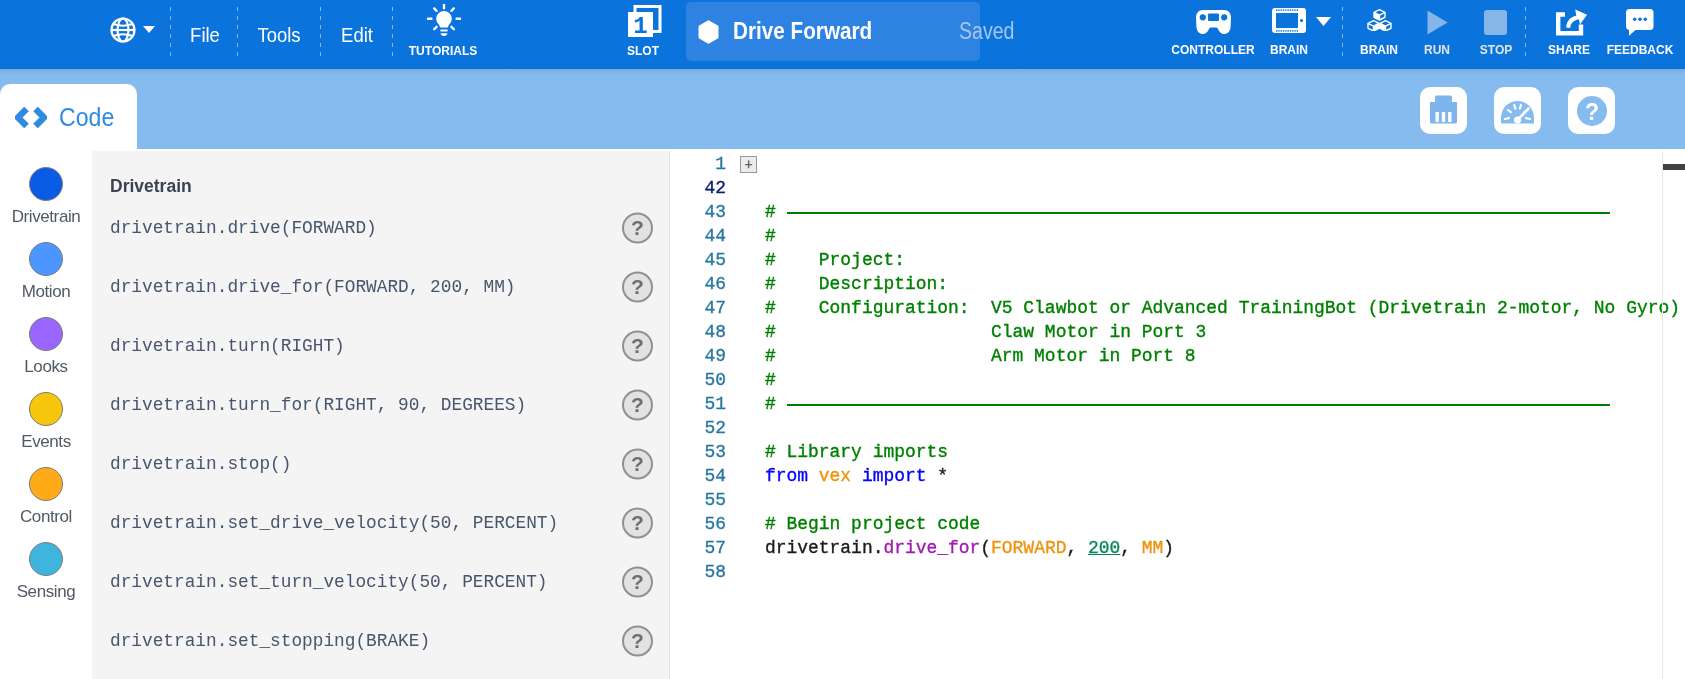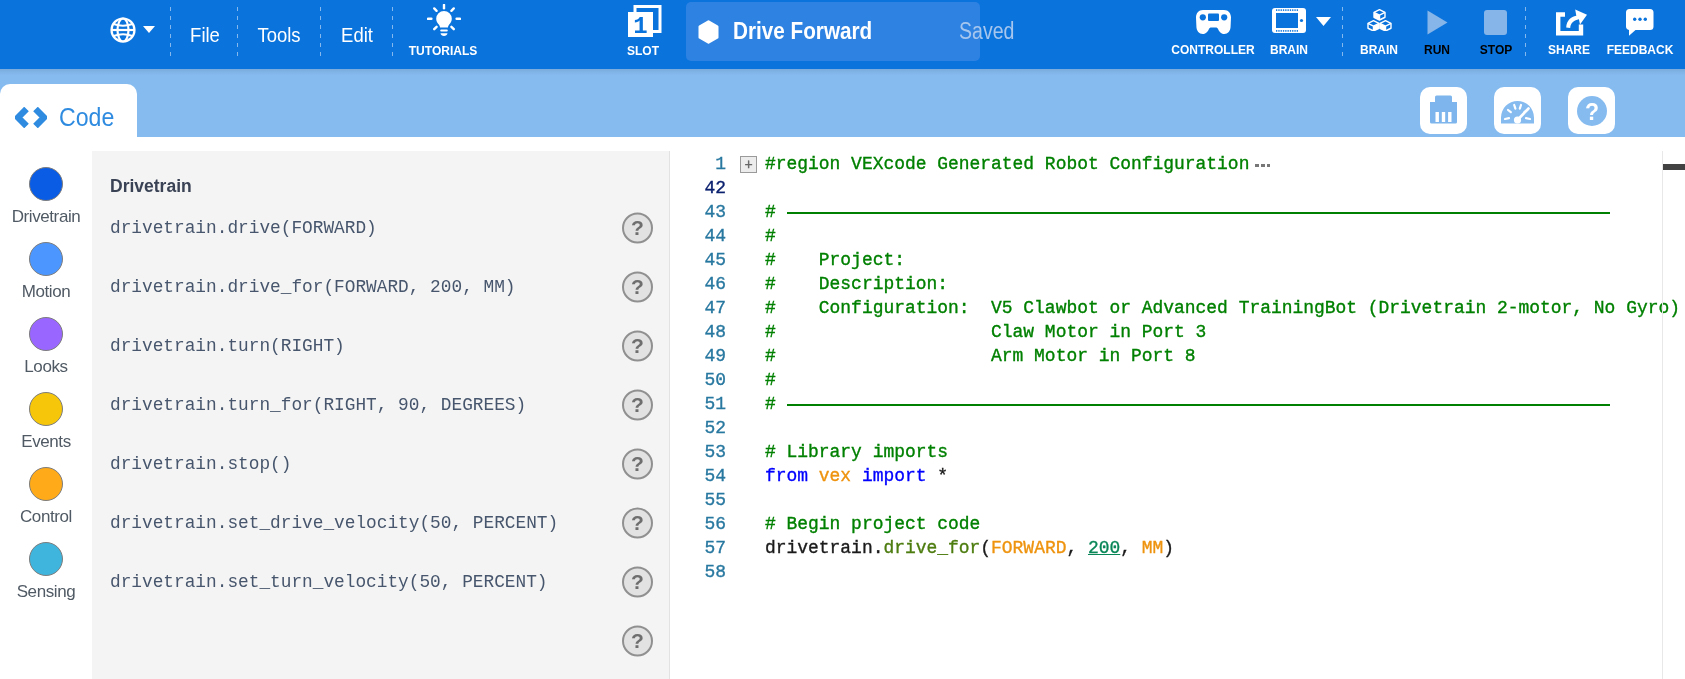--- a/index.html
+++ b/index.html
@@ -3,41 +3,41 @@
 <meta charset="utf-8">
 <style>
 * { margin:0; padding:0; box-sizing:border-box; }
 html,body { width:1685px; height:679px; overflow:hidden; font-family:"Liberation Sans",sans-serif; background:#fff; }
 #topbar { position:absolute; left:0; top:0; width:1685px; height:69px; background:#0b73dc; }
 #logo { position:absolute; left:0; top:0; width:95px; height:69px; background:#d8232a; }
 #logo span { position:absolute; left:0; top:0; width:95px; height:69px; line-height:59px; text-align:center; color:#fff; font-style:italic; font-weight:bold; font-size:34px; transform:scaleX(1.5) translateX(-3px); }
 .vsep { position:absolute; top:7px; height:54px; width:1px; background:repeating-linear-gradient(180deg, rgba(255,255,255,0.5) 0 4.5px, rgba(255,255,255,0) 4.5px 9px); }
 .menu { position:absolute; top:0; height:69px; line-height:69px; color:#fff; font-size:21px; text-align:center; transform:scaleX(0.88); }
 .toplbl { position:absolute; color:#fff; font-size:12px; font-weight:bold; text-align:center; transform:translateX(-50%); white-space:nowrap; }
-.toplbl.dim { color:#000000; }
+.toplbl.dim { color:#e5e5e5; }
 .icon { position:absolute; }
 #projbtn { position:absolute; left:686px; top:2px; width:294px; height:59px; background:#2e82e2; border-radius:5px; }
 #projbtn .pname { position:absolute; left:47px; top:0; height:59px; line-height:58px; color:#fff; font-size:23px; font-weight:bold; transform:scaleX(0.9); transform-origin:left center; }
 #saved { position:absolute; left:959px; top:0; height:63px; line-height:63px; color:#a6c6ee; font-size:23px; transform:scaleX(0.85); transform-origin:left center; }
-#subbar { position:absolute; left:0; top:69px; width:1685px; height:68px; background:linear-gradient(180deg,#7babdc 0px,#86bbf0 6px); }
+#subbar { position:absolute; left:0; top:69px; width:1685px; height:80px; background:linear-gradient(180deg,#7babdc 0px,#86bbf0 6px); }
 #tab { position:absolute; left:0; top:15px; width:137px; height:67px; background:#fff; border-radius:10px 10px 0 0; }
 #tab .ttext { position:absolute; left:59px; top:0; height:67px; line-height:67px; color:#2e8be0; font-size:26px; transform:scaleX(0.89); transform-origin:left center; }
 .sqbtn { position:absolute; top:18px; width:47px; height:47px; background:#fff; border-radius:10px; }
 #sidebar { position:absolute; left:0; top:151px; width:92px; height:528px; background:#fff; }
 .cat { position:absolute; width:92px; text-align:center; }
 .cat .circ { width:34px; height:34px; border-radius:50%; margin:0 auto; border:1.5px solid #7d7d7d; box-sizing:border-box; }
 .cat .clbl { font-size:17px; color:#505a64; margin-top:6px; letter-spacing:-0.4px; }
 #panel { position:absolute; left:92px; top:151px; width:578px; height:528px; background:#f4f4f4; border-right:1px solid #e2e2e2; }
 #panel h3 { position:absolute; left:18px; top:25px; font-size:17.5px; color:#3a4355; }
 .cmd { position:absolute; left:18px; color:#47566d; font-family:"Liberation Mono",monospace; font-size:17.8px; white-space:pre; transform:translateY(-50%); }
 .qm { position:absolute; left:530px; width:31px; height:31px; border-radius:50%; background:#e2e2e2; border:2px solid #909090; color:#6e6e6e; font-weight:bold; font-size:21px; text-align:center; line-height:26px; transform:translateY(-50%); }
 #editor { position:absolute; left:670px; top:151px; width:1015px; height:528px; background:#fff; font-family:"Liberation Mono",monospace; font-size:17.95px; -webkit-text-stroke:0.35px; }
 .ln { position:absolute; width:56px; text-align:right; color:#2878a0; transform:translateY(-50%); white-space:pre; }
 .cl { position:absolute; left:95px; transform:translateY(-50%); color:#1b1b1b; white-space:pre; }
-.c { color:#008000; } .k { color:#0000ff; } .o { color:#ee930e; } .f { color:#4d7c0f; } .n { color:#098658;text-decoration:underline; }
+.c { color:#008000; } .k { color:#0000ff; } .o { color:#ee930e; } .f { color:#a21caf; } .n { color:#098658;text-decoration:underline; }
 .ln.act { color:#0b216f; }
 .dashline { display:inline-block; width:823px; height:2px; background:#008000; vertical-align:3.5px; }
 </style>
 </head>
 <body>
 <div id="topbar">
 <div class="vsep" style="left:170px"></div>
 <div class="vsep" style="left:237px"></div>
 <div class="vsep" style="left:320px"></div>
 <div class="vsep" style="left:392px"></div>
@@ -236,25 +236,25 @@
 <div class="cmd" style="top:195px">drivetrain.turn(RIGHT)</div>
 <div class="qm" style="top:195px">?</div>
 <div class="cmd" style="top:254px">drivetrain.turn_for(RIGHT, 90, DEGREES)</div>
 <div class="qm" style="top:254px">?</div>
 <div class="cmd" style="top:313px">drivetrain.stop()</div>
 <div class="qm" style="top:313px">?</div>
 <div class="cmd" style="top:372px">drivetrain.set_drive_velocity(50, PERCENT)</div>
 <div class="qm" style="top:372px">?</div>
 <div class="cmd" style="top:431px">drivetrain.set_turn_velocity(50, PERCENT)</div>
 <div class="qm" style="top:431px">?</div>
+<div class="cmd" style="top:490px">drivetrain.set_stopping(BRAKE)</div>
 <div class="qm" style="top:490px">?</div>
 </div>
 <div id="editor">
 <div class="ln" style="top:13px">1</div>
-<div class="cl" style="top:13px"><span class="c">#region VEXcode Generated Robot Configuration</span><span style="display:inline-block;width:15px;height:3.5px;margin-left:6px;background:repeating-linear-gradient(90deg,#777 0 3.5px,rgba(0,0,0,0) 3.5px 6px);vertical-align:2px"></span></div>
 <div class="ln act" style="top:37px">42</div>
 <div class="ln" style="top:61px">43</div>
 <div class="cl" style="top:61px"><span class="c"># </span><span class="dashline"></span></div>
 <div class="ln" style="top:85px">44</div>
 <div class="cl" style="top:85px"><span class="c">#</span></div>
 <div class="ln" style="top:109px">45</div>
 <div class="cl" style="top:109px"><span class="c">#    Project:</span></div>
 <div class="ln" style="top:133px">46</div>
 <div class="cl" style="top:133px"><span class="c">#    Description:</span></div>
 <div class="ln" style="top:157px">47</div>

